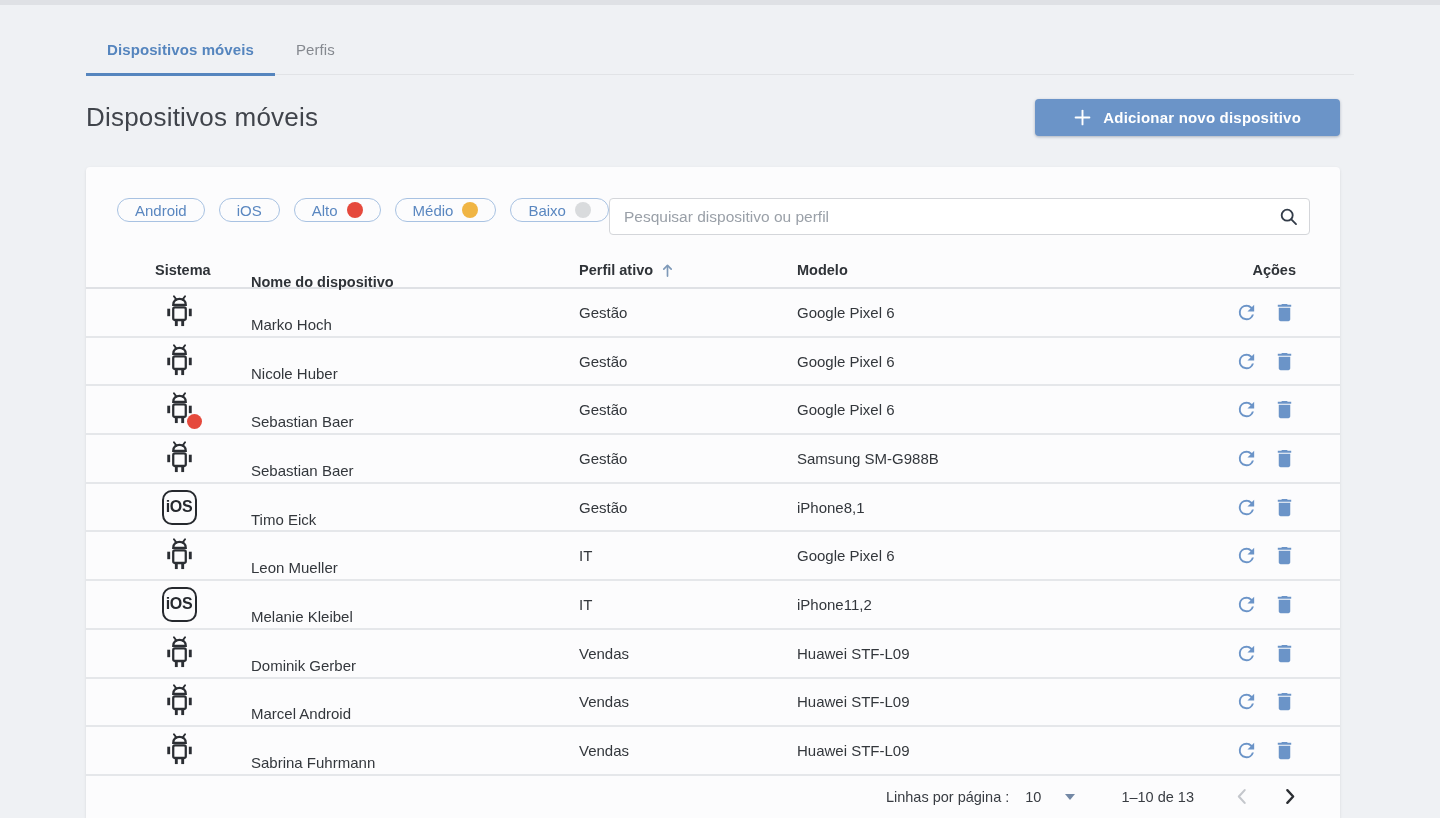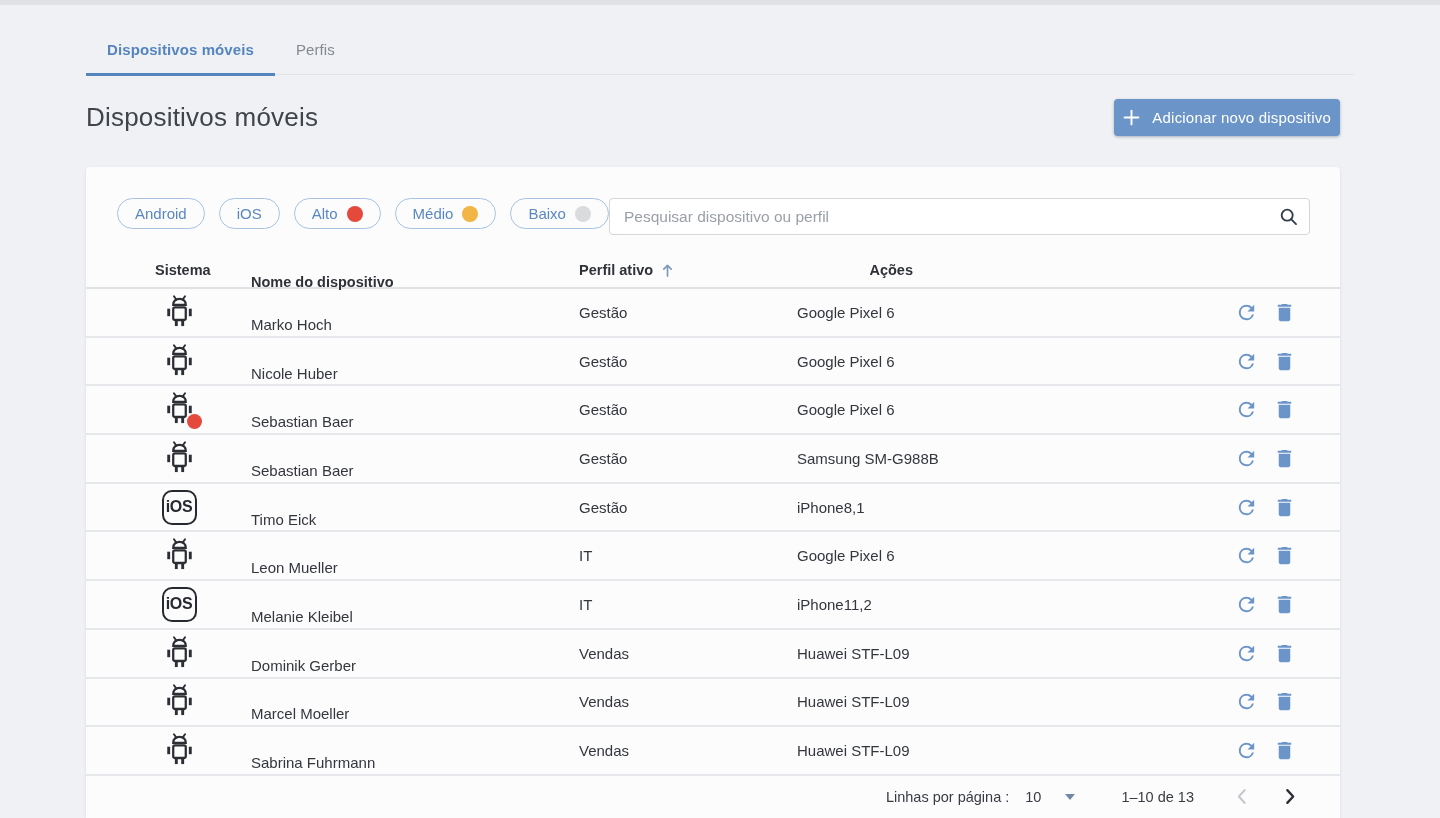--- a/index.html
+++ b/index.html
@@ -26,45 +26,45 @@
   .tab.active { color:#5585be; font-weight:700; border-bottom-color:#5585be; }
 
   
   .page-header {
     margin:20px 100px 0 86px; height:44px;
     display:flex; justify-content:space-between; align-items:center;
   }
   .page-title { font-size:26px; font-weight:400; color:#40444b; letter-spacing:.2px; }
   .add-btn {
     display:flex; align-items:center; gap:12px;
-    height:37px; padding:0 9px;
+    height:37px; padding:0 39px;
     background:#6b94c8; color:#fff;
     border:none; border-radius:4px;
-    font-family:inherit; font-size:15px; font-weight:400; letter-spacing:.2px;
+    font-family:inherit; font-size:15px; font-weight:700; letter-spacing:.2px;
     box-shadow:0 1px 3px rgba(40,60,90,.35);
     cursor:pointer;
     margin-left:40px;
   }
 
   
   .card {
     margin:28px 100px 0 86px; height:651px;
     background:#fcfcfd; border-radius:4px 4px 0 0;
     box-shadow:0 1px 3px rgba(0,0,0,.1);
   }
 
   
   .toolbar {
     padding:31px 30px 0 31px; height:68px;
     display:flex; justify-content:space-between; align-items:flex-start;
   }
   .chips { display:flex; gap:14px; }
   .chip {
     display:flex; align-items:center; gap:9px;
-    height:31px; padding:0 17px;
+    height:24px; padding:0 17px;
     border:1px solid #a8c2e2; border-radius:16px;
     color:#5a87c0; font-size:15px; background:transparent; cursor:pointer;
   }
   .chip .dot { width:16px; height:16px; border-radius:50%; }
   .search-wrap { position:relative; width:710px; }
   .search-input {
     width:100%; height:37px;
     border:1px solid #d4d6da; border-radius:4px;
     background:#fff; padding:0 44px 0 14px;
     font-family:inherit; font-size:15.5px; color:#33373c;
@@ -174,20 +174,21 @@
       <div class="c2">Nome do dispositivo</div>
       <div class="c3">
         <span>Perfil ativo</span>
         <span style="display:flex;">
           <svg viewBox="0 0 14 16" width="13" height="15" fill="none" stroke="#7e99b8" stroke-width="1.8" stroke-linecap="round" stroke-linejoin="round">
             <line x1="7" y1="14" x2="7" y2="3"></line>
               <polyline points="3,6.5 7,2.5 11,6.5"></polyline>
           </svg>
         </span>
       </div>
+      <div class="c4">Modelo</div>
       <div class="c5">Ações</div>
     </div>
 
     <div id="table-body">
   <div class="trow tbody-row">
     <div class="c1">
       <div class="sys-icon-wrap">
         <span style="display:flex;">
           <svg viewBox="0 0 32 36" width="33" height="37">
             <g fill="none" stroke="#2b2e33">
@@ -471,21 +472,21 @@
               <line x1="5.5" y1="14.3" x2="5.5" y2="21.6" stroke-width="2.8"></line>
               <line x1="26.5" y1="14.3" x2="26.5" y2="21.6" stroke-width="2.8"></line>
               <line x1="12.9" y1="25.3" x2="12.9" y2="31.2" stroke-width="2.8"></line>
               <line x1="19.1" y1="25.3" x2="19.1" y2="31.2" stroke-width="2.8"></line>
             </g>
           </svg>
         </span>
 
       </div>
     </div>
-    <div class="c2">Marcel Moeller</div>
+    <div class="c2">Marcel Android</div>
     <div class="c3">Vendas</div>
     <div class="c4">Huawei STF-L09</div>
     <div class="c5">
       <button class="icon-btn">
         <svg viewBox="0 0 24 24" width="23" height="23" fill="#6b94c8">
           <path d="M17.65 6.35A7.96 7.96 0 0 0 12 4a8 8 0 1 0 7.73 10h-2.08A6 6 0 1 1 12 6c1.66 0 3.14.69 4.22 1.78L13 11h7V4l-2.35 2.35z"></path>
         </svg>
       </button>
       <button class="icon-btn">
         <svg viewBox="0 0 24 24" width="23" height="23" fill="#6b94c8">

